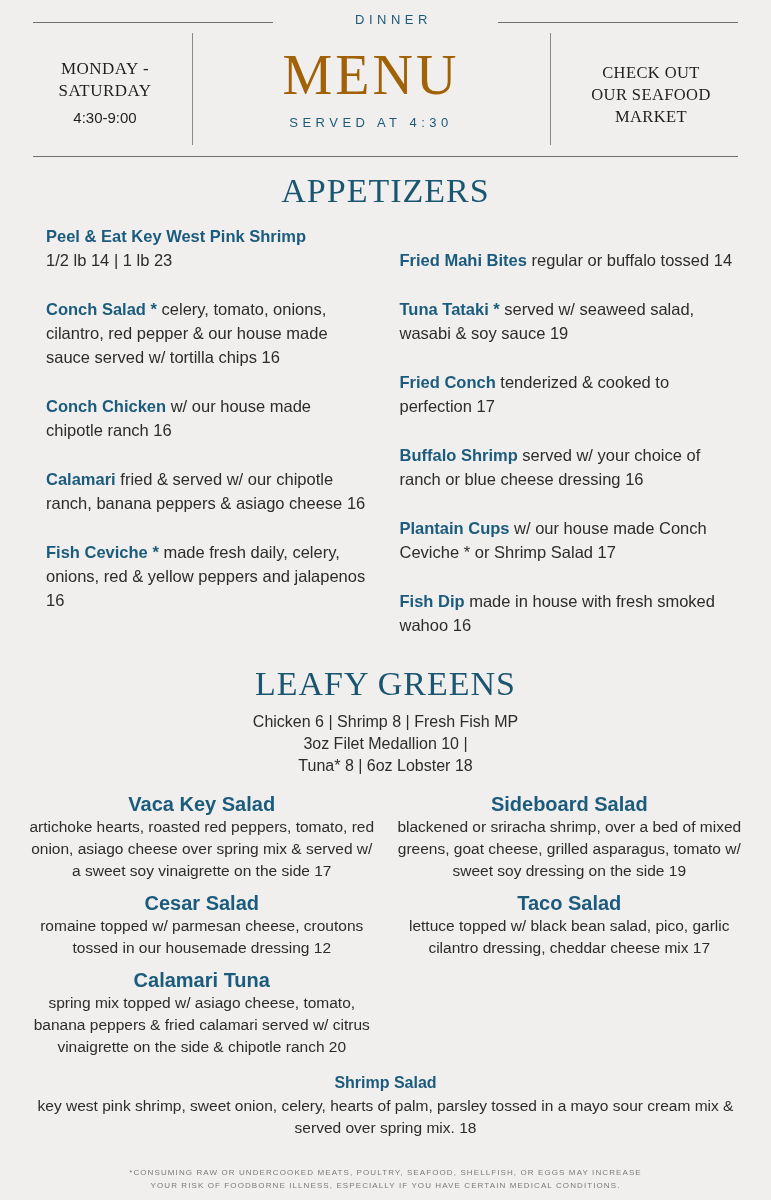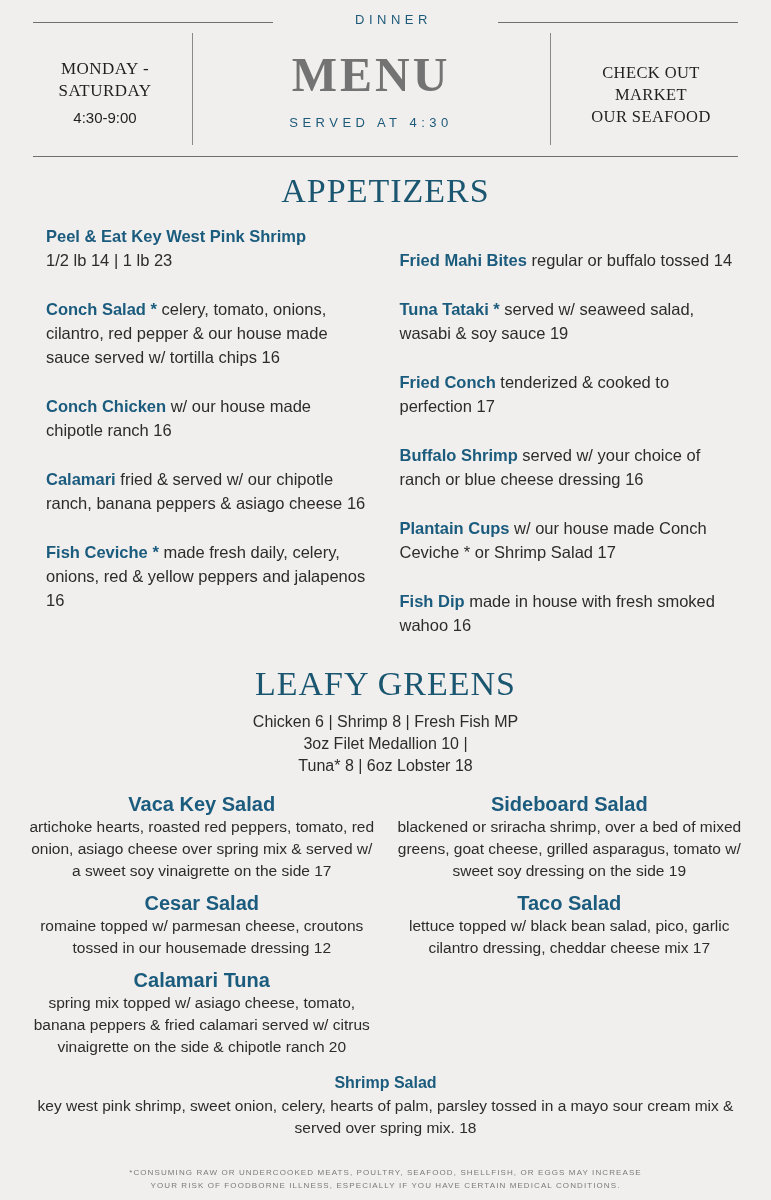--- a/index.html
+++ b/index.html
@@ -60,25 +60,25 @@
     padding-left: 8px;
   }
 
   .menu-word {
     position: absolute;
     top: 36px;
     left: 192px;
     width: 358px;
     text-align: center;
     font-family: "Liberation Serif", serif;
-    font-size: 48px;
+    font-size: 56px;
     line-height: 78px;
     letter-spacing: 3px;
-    color: #737373;
-    font-weight: 700;
+    color: #a16207;
+    font-weight: 400;
   }
 
   .served-label {
     position: absolute;
     top: 115px;
     left: 192px;
     width: 358px;
     text-align: center;
     font-family: "Liberation Sans", sans-serif;
     font-size: 13px;
@@ -243,22 +243,22 @@
     <div class="hours-block">
       <div class="hours-days">
         <div>MONDAY -</div>
         <div>SATURDAY</div>
       </div>
       <div class="hours-time">4:30-9:00</div>
     </div>
 
     <div class="market-block">
       <div>CHECK OUT</div>
+      <div>OUR SEAFOOD</div>
       <div>MARKET</div>
-      <div>OUR SEAFOOD</div>
     </div>
   </div>
 
   <div class="section-heading" id="appetizers-heading">APPETIZERS</div>
 
   <div class="two-col">
     <div class="col left" id="app-col-left">
         <div class="dish"><span class="name">Peel &amp; Eat Key West Pink Shrimp</span><span class="price-line">1/2 lb 14 | 1 lb 23</span></div>
         <div class="dish"><span class="name">Conch Salad</span><span class="star"> *</span><span> celery, tomato, onions, cilantro, red pepper &amp; our house made sauce served w/ tortilla chips 16</span></div>
         <div class="dish"><span class="name">Conch Chicken</span><span> w/ our house made chipotle ranch 16</span></div>

